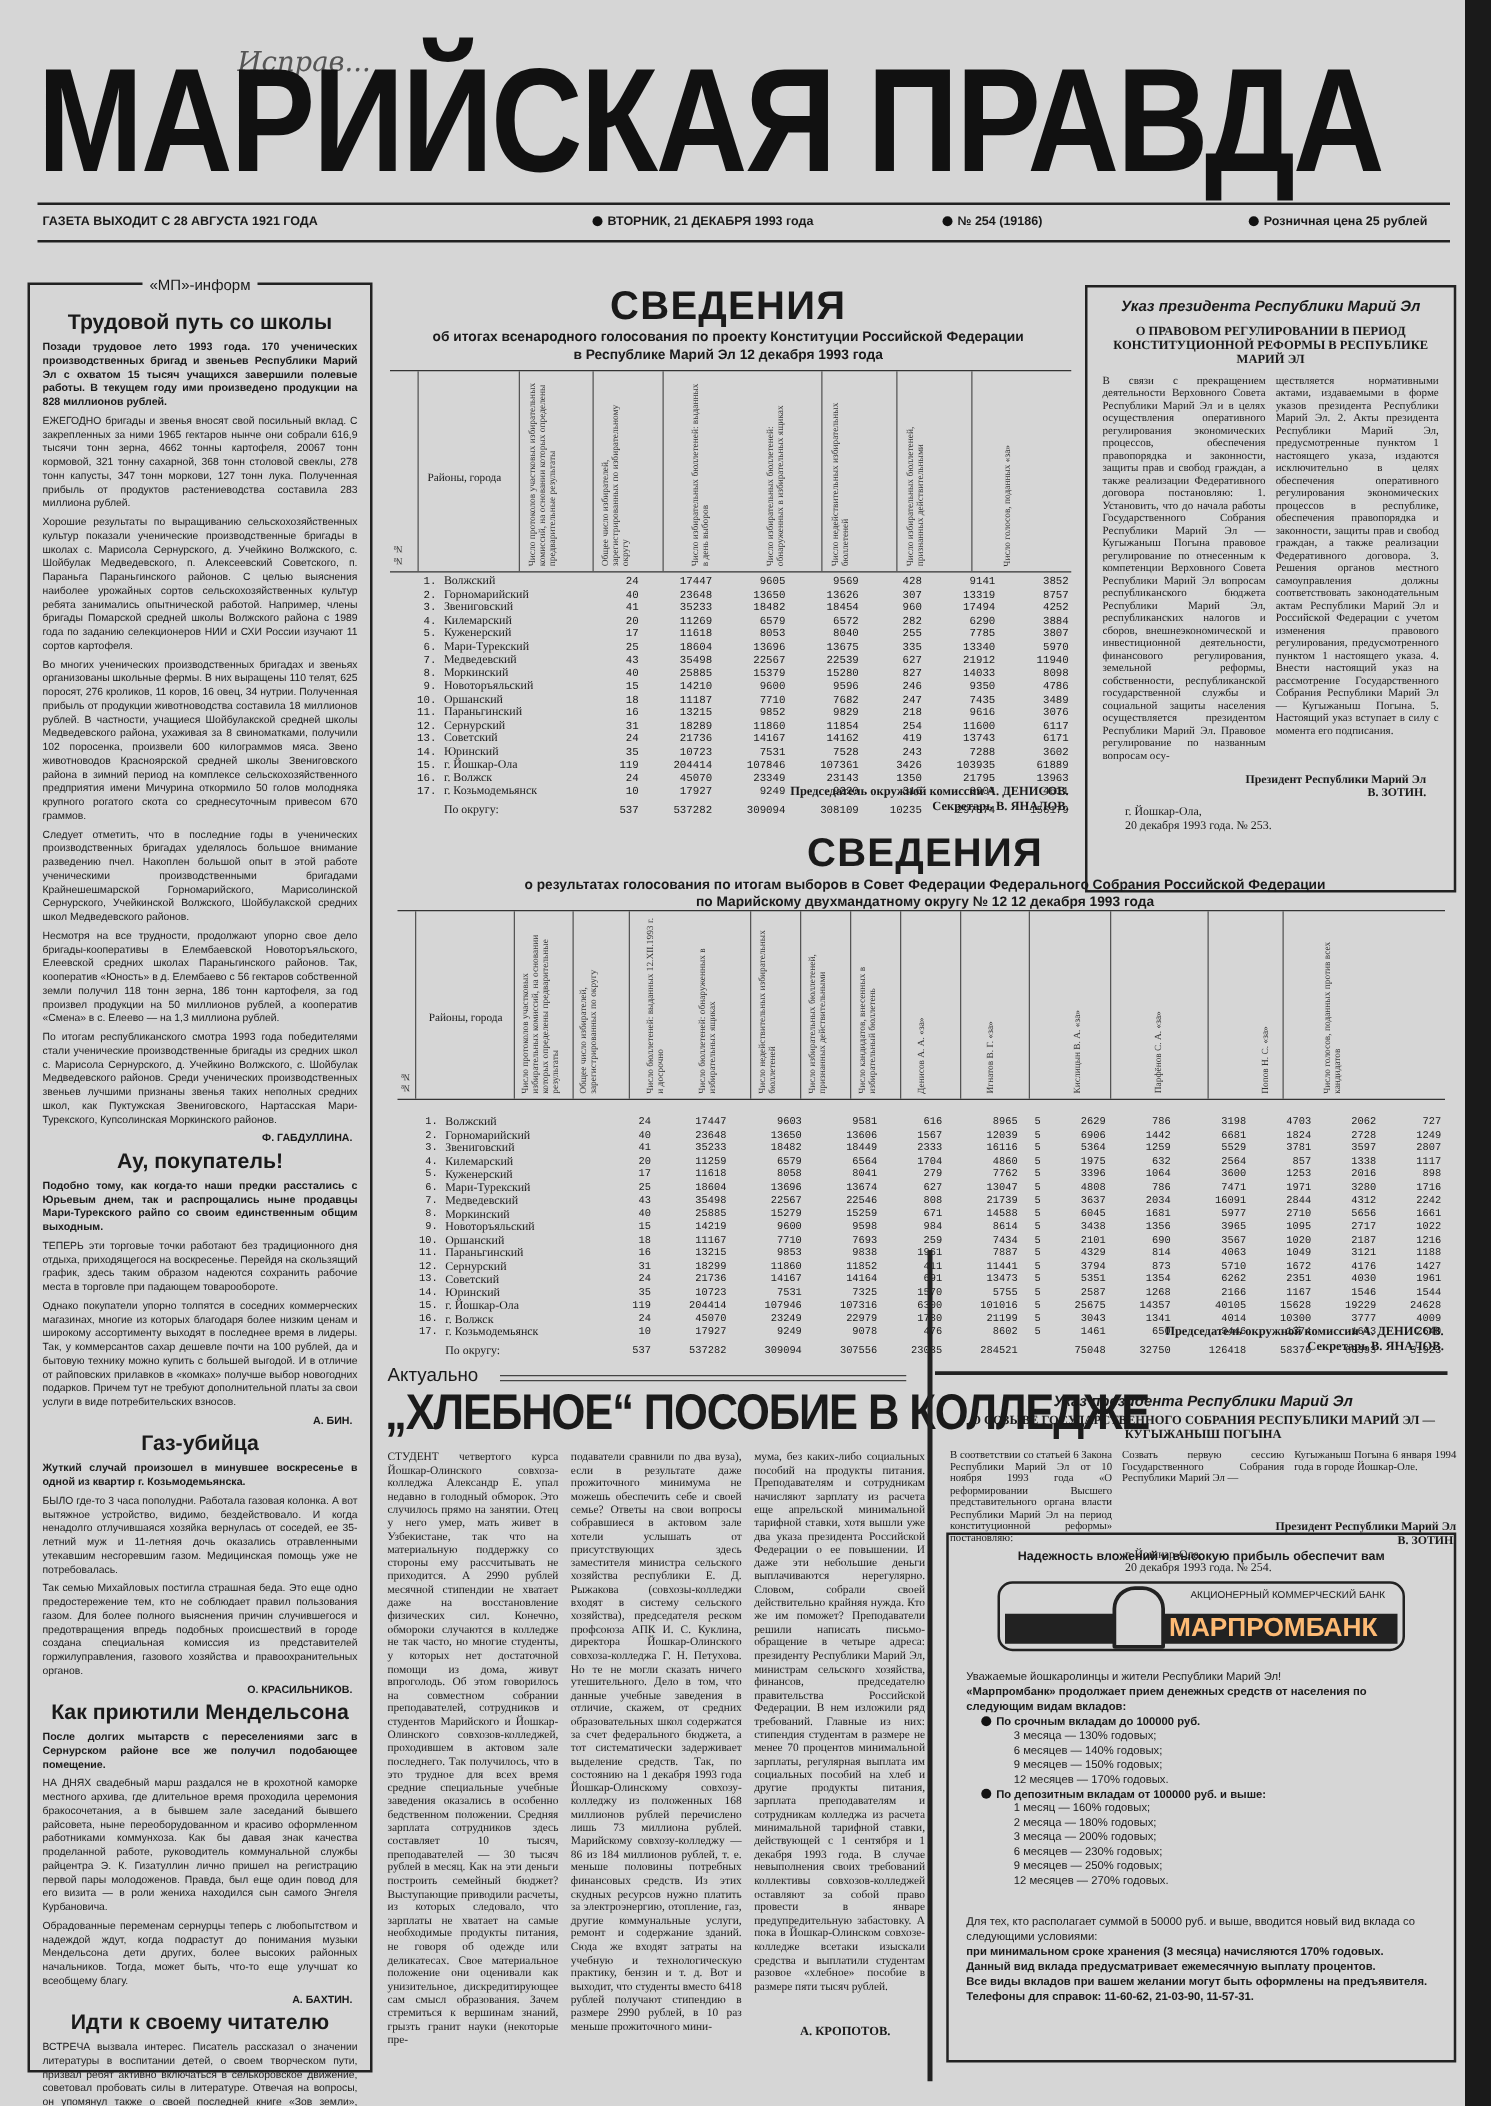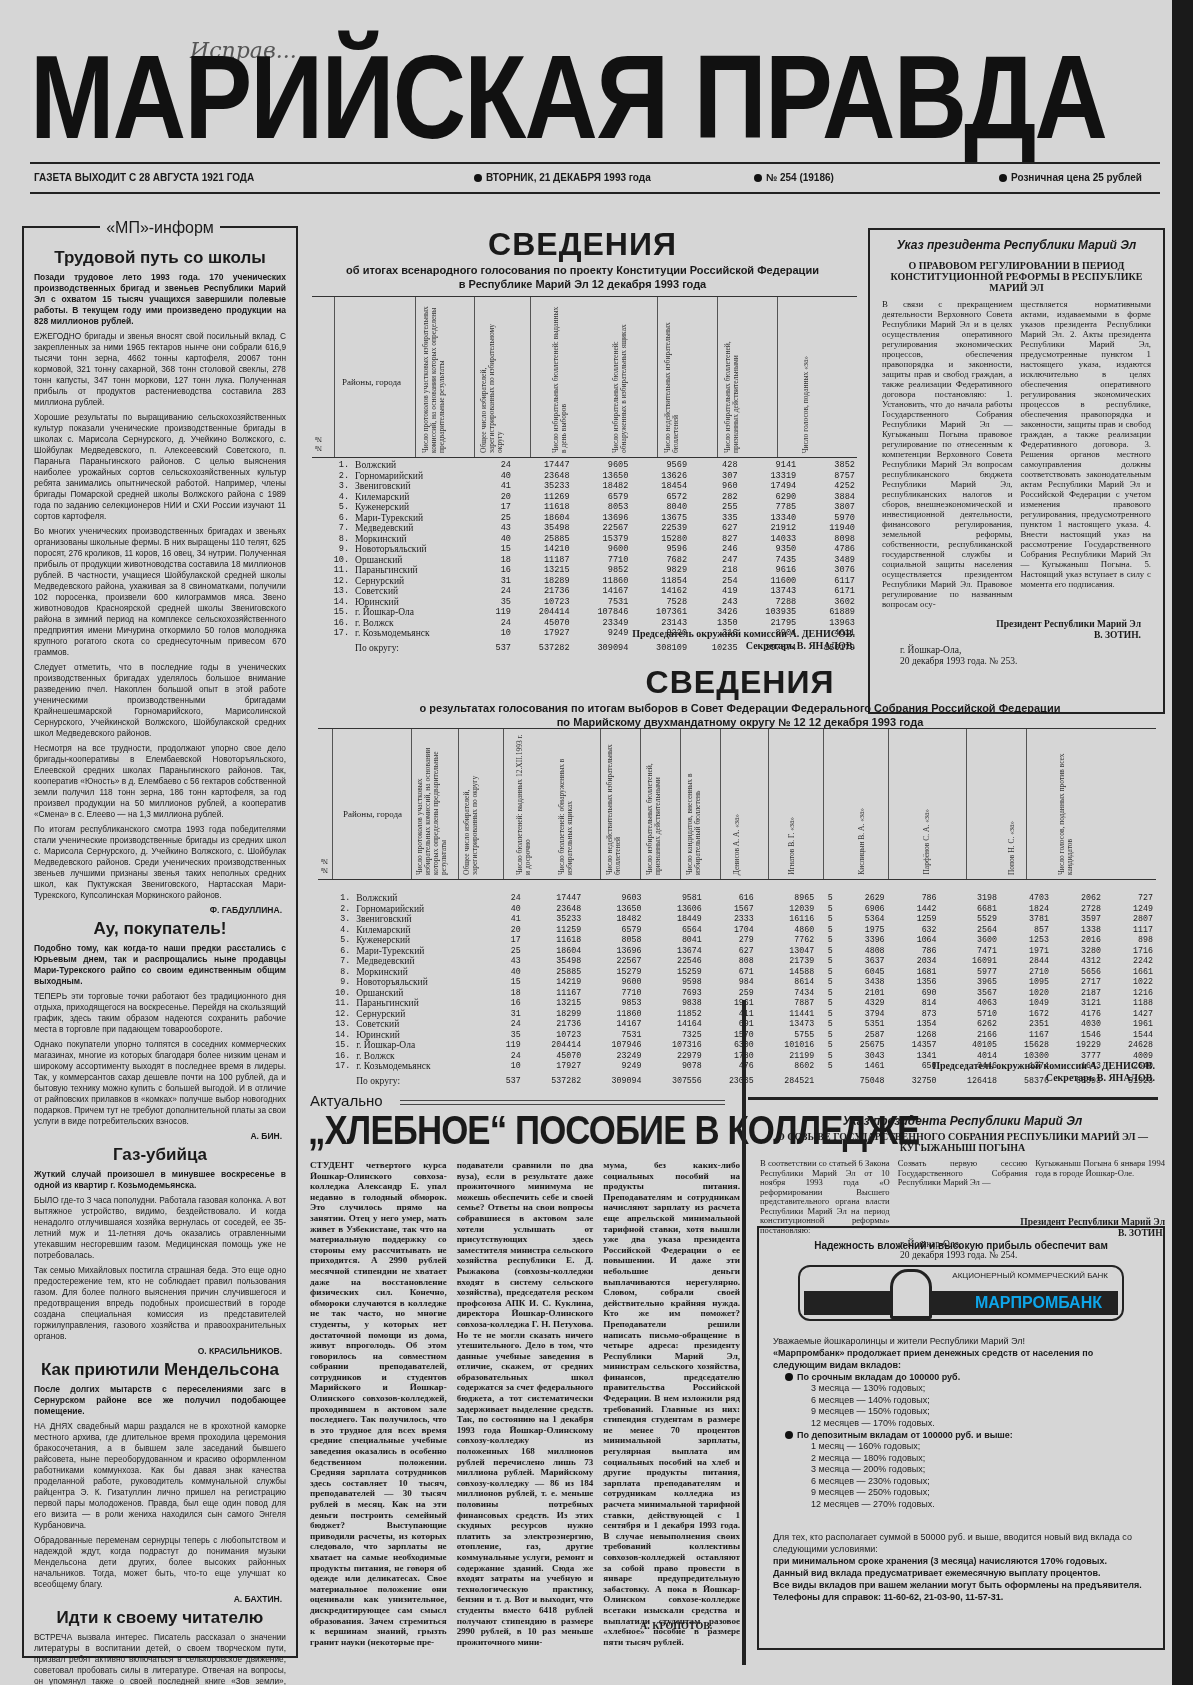--- a/index.html
+++ b/index.html
@@ -7,21 +7,21 @@
   .masthead{position:absolute;left:30px;top:38px;width:1125px;height:120px;}
   .handnote{position:absolute;left:160px;top:0;font-family:"DejaVu Serif",serif;font-style:italic;font-size:22px;color:#555;text-align:center;}
   .title{position:absolute;left:0;top:-6px;width:1125px;font-family:"Liberation Sans",sans-serif;font-weight:bold;font-size:118px;letter-spacing:-2px;line-height:130px;color:#111;transform:scaleX(0.86);transform-origin:left;white-space:nowrap;}
   .rule{position:absolute;height:2px;background:#222;}
   .infobar{position:absolute;left:34px;top:172px;width:1125px;font-family:"Liberation Sans",sans-serif;font-weight:bold;font-size:10px;}
   .infobar span{position:absolute;top:0;white-space:nowrap;}
   .dot{display:inline-block;width:8px;height:8px;border-radius:50%;background:#111;margin-right:4px;vertical-align:-1px;}
   
   .leftbox{position:absolute;left:22px;top:226px;width:276px;height:1432px;border:2px solid #222;box-sizing:border-box;}
   .rubric{position:absolute;left:0;top:-9px;width:100%;text-align:center;}
-  .rubric span{background:#d6d6d6;padding:0 6px;font-family:"Liberation Sans",sans-serif;font-size:16px;}
+  .rubric span{background:#d6d6d6;padding:0 6px;font-family:"Liberation Sans",sans-serif;font-size:12px;}
   .lhead{font-family:"Liberation Sans",sans-serif;font-weight:bold;text-align:center;}
   .lead{font-family:"Liberation Sans",sans-serif;font-weight:bold;font-size:8.5px;line-height:11px;margin:4px 10px;text-align:justify;}
   .body{font-family:"Liberation Sans",sans-serif;font-size:8.3px;line-height:11px;margin:4px 10px;text-align:justify;}
   .sign{font-family:"Liberation Sans",sans-serif;font-weight:bold;font-size:8.5px;text-align:right;margin:2px 14px 4px;}
   
   .svedhead{position:absolute;text-align:center;font-family:"Liberation Sans",sans-serif;}
   .sved{font-weight:bold;font-size:32px;letter-spacing:1px;}
   .sub{font-weight:bold;font-size:11px;line-height:14px;}
   table.t{position:absolute;border-collapse:collapse;font-family:"Liberation Mono",monospace;font-size:8.6px;}
   table.t td{padding:0 3px;line-height:10.5px;white-space:nowrap;text-align:right;}
@@ -34,31 +34,31 @@
   
   .ukazbox{position:absolute;left:868px;top:228px;width:297px;height:486px;border:2px solid #222;box-sizing:border-box;}
   .ukaztitle{font-family:"Liberation Sans",sans-serif;font-style:italic;font-weight:bold;font-size:12px;text-align:center;margin-top:8px;}
   .ukazsub{font-weight:bold;font-size:10px;text-align:center;line-height:11px;margin:8px 10px 6px;}
   .cols2{display:flex;gap:8px;margin:0 12px;font-size:8.8px;line-height:10px;text-align:justify;}
   .cols2 div{flex:1;}
   
   .aktual{position:absolute;left:310px;top:1092px;font-family:"Liberation Sans",sans-serif;font-size:15px;}
   .aktual-rule{position:absolute;left:400px;top:1100px;width:325px;height:3px;border-top:1px solid #444;border-bottom:1px solid #444;}
   .headline{position:absolute;left:308px;top:1108px;font-family:"Liberation Sans",sans-serif;font-weight:bold;font-size:40px;letter-spacing:-1px;transform:scaleX(0.87);transform-origin:left;white-space:nowrap;}
-  .artcols{position:absolute;left:310px;top:1160px;width:430px;display:flex;gap:10px;font-size:9.1px;line-height:10.6px;text-align:justify;font-weight:bold;}
+  .artcols{position:absolute;left:310px;top:1160px;width:430px;display:flex;gap:10px;font-size:9.1px;line-height:10.6px;text-align:justify;}
   .artcols div{flex:1;}
   .artsign{position:absolute;left:640px;top:1620px;font-weight:bold;font-size:10px;}
   .rightrule{position:absolute;left:742px;top:1000px;width:4px;height:665px;background:#222;}
   
   .ukaz2{position:absolute;left:760px;top:1114px;width:405px;}
   
   .bankbox{position:absolute;left:757px;top:1226px;width:408px;height:424px;border:2px solid #222;box-sizing:border-box;font-family:"Liberation Sans",sans-serif;}
   .banklogo{margin:14px auto 0;width:322px;height:52px;border:2px solid #222;border-radius:12px;position:relative;}
   .banklogo .small{position:absolute;top:4px;right:14px;font-size:8px;}
-  .banklogo .big{position:absolute;left:4px;right:4px;bottom:4px;height:24px;background:#222;color:#0ea5e9;font-weight:bold;font-size:16px;text-align:right;padding-right:16px;line-height:24px;}
+  .banklogo .big{position:absolute;left:4px;right:4px;bottom:4px;height:24px;background:#222;color:#fdba74;font-weight:bold;font-size:21px;text-align:right;padding-right:16px;line-height:24px;}
   .banklogo .emblem{position:absolute;left:90px;top:2px;width:36px;height:44px;border:3px solid #222;border-radius:18px 18px 2px 2px;background:#d6d6d6;}
   .bank p{margin:0 14px;font-size:9px;line-height:12px;}
   .rate{font-size:9px;line-height:11.5px;margin-left:52px;}
   .frame-right{position:absolute;left:1172px;top:0;width:21px;height:1685px;background:#1a1a1a;}
 </style>
 </head>
 <body>
 
 <div class="masthead">
   <div class="handnote">Исправ...</div>

